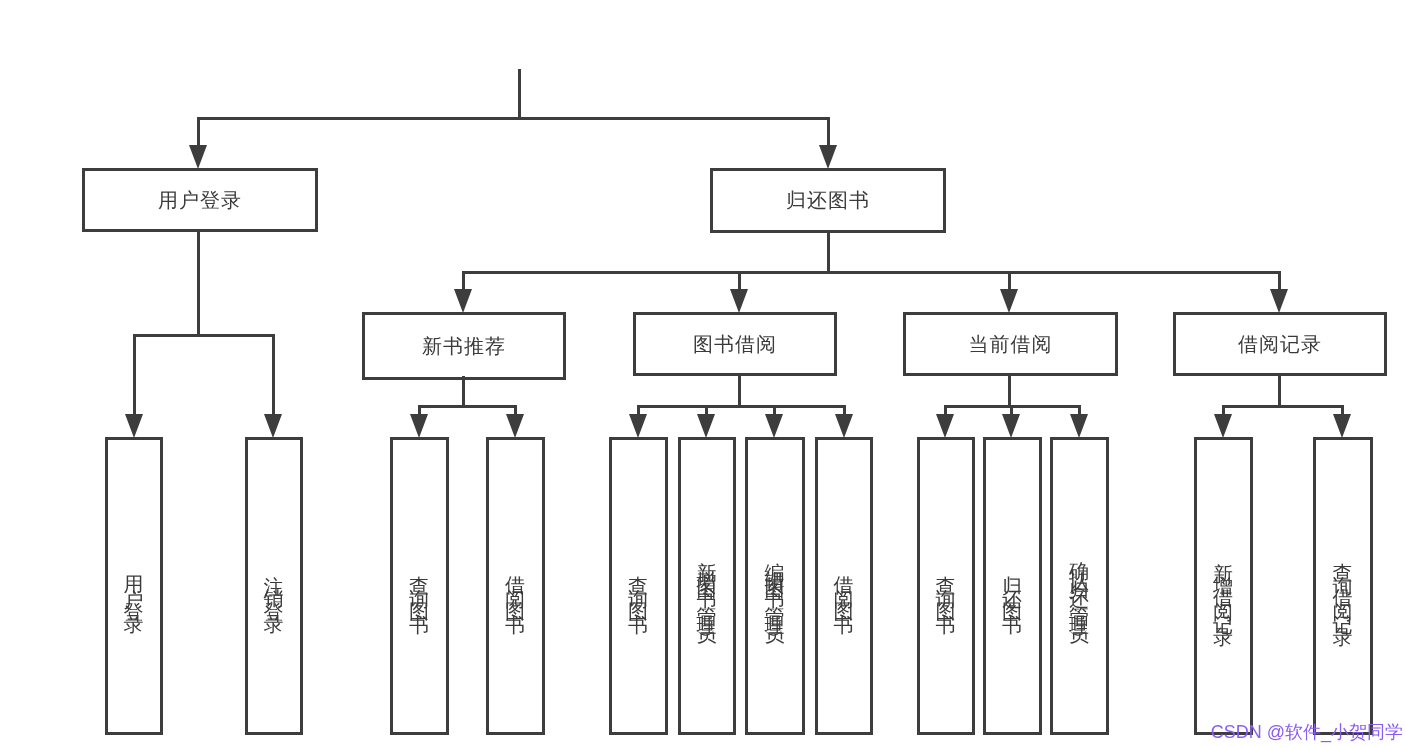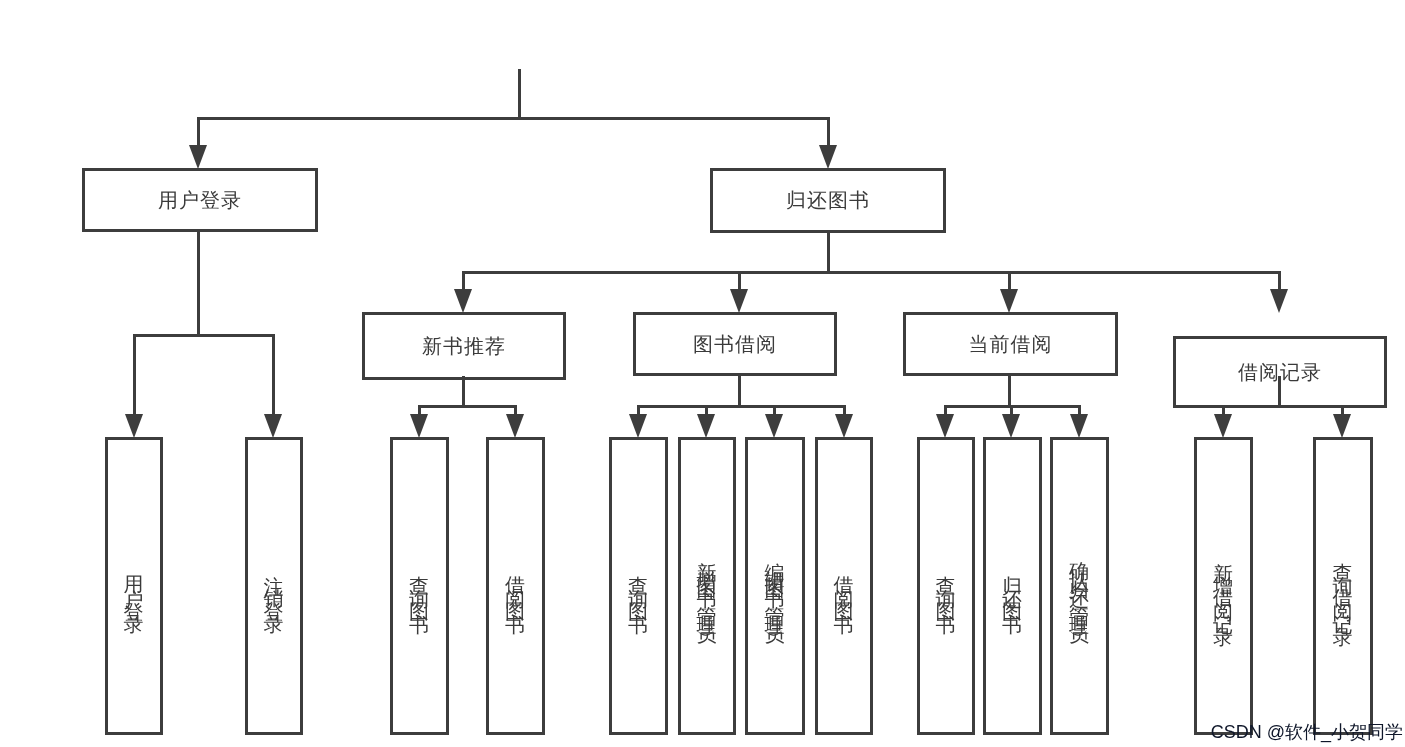--- a/index.html
+++ b/index.html
@@ -45,21 +45,21 @@
     border-left: 9px solid transparent;
     border-right: 9px solid transparent;
     border-top: 24px solid #3d3d3d;
   }
   .watermark {
     position: absolute;
     left: 1183px;
     top: 720px;
     width: 220px;
     font-size: 18px;
-    color: #0f172a;
+    color: #8b5cf6;
     white-space: nowrap;
     text-align: right;
     z-index: 5;
   }
 </style>
 </head>
 <body>
 
 <div class="canvas">
 
@@ -77,21 +77,21 @@
   </div>
 
   <div class="node" style="left:633px; top:312px; width:204px; height:64px;">
     <span>图书借阅</span>
   </div>
 
   <div class="node" style="left:903px; top:312px; width:215px; height:64px;">
     <span>当前借阅</span>
   </div>
 
-  <div class="node" style="left:1173px; top:312px; width:214px; height:72px;margin-top:24px;">
+  <div class="node" style="left:1173px; top:312px; width:214px; height:64px;">
     <span>借阅记录</span>
   </div>
 
   <div class="node leaf" style="left:105px; top:437px; width:58px; height:298px;">
     <span class="vlabel">用户登录</span>
   </div>
   <div class="node leaf" style="left:245px; top:437px; width:58px; height:298px;">
     <span class="vlabel">注销登录</span>
   </div>
 

